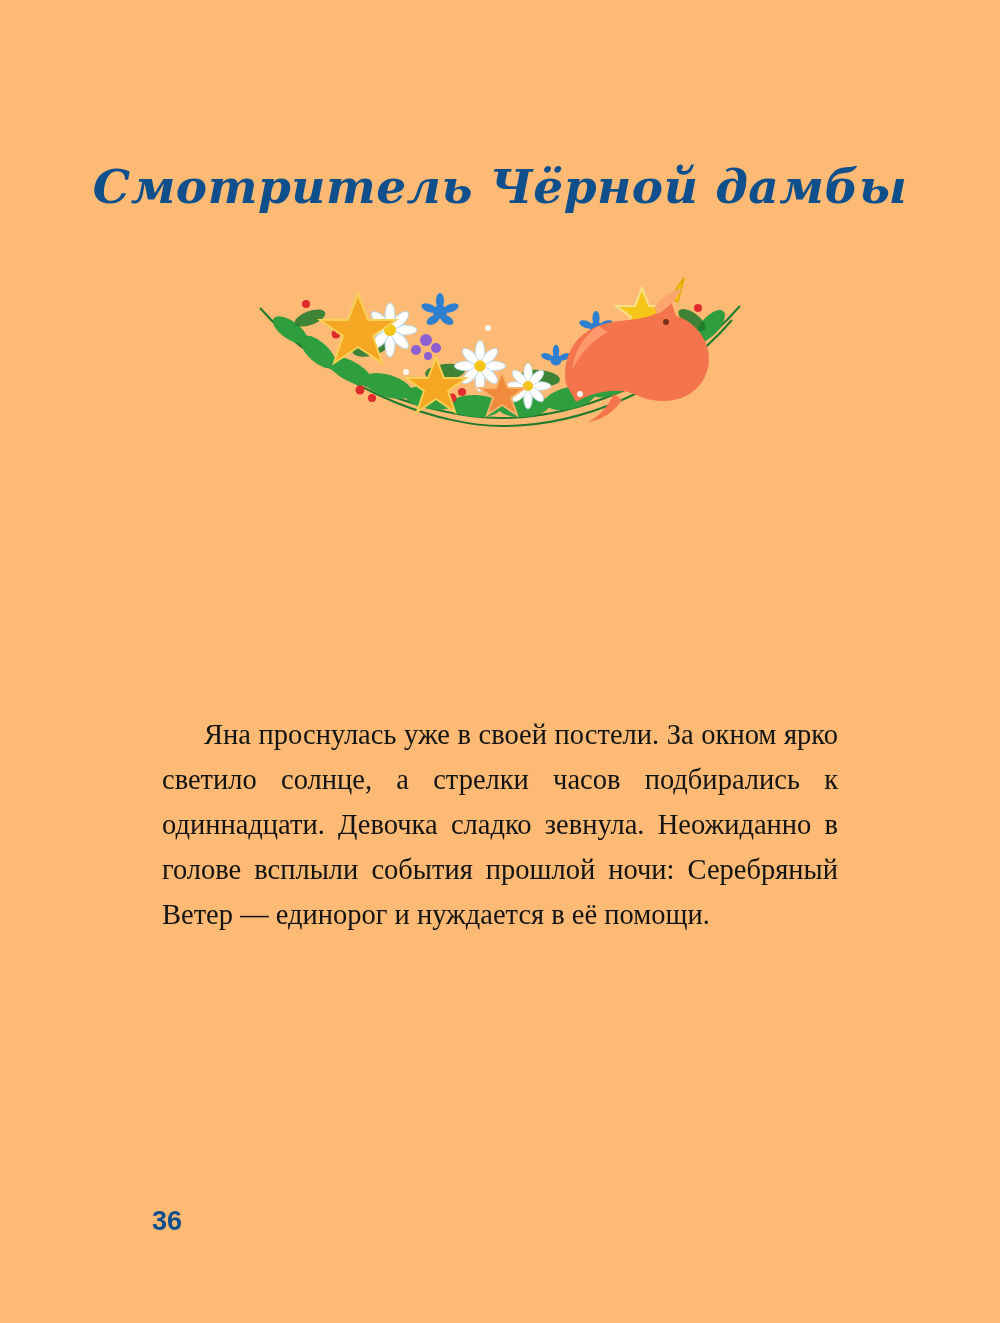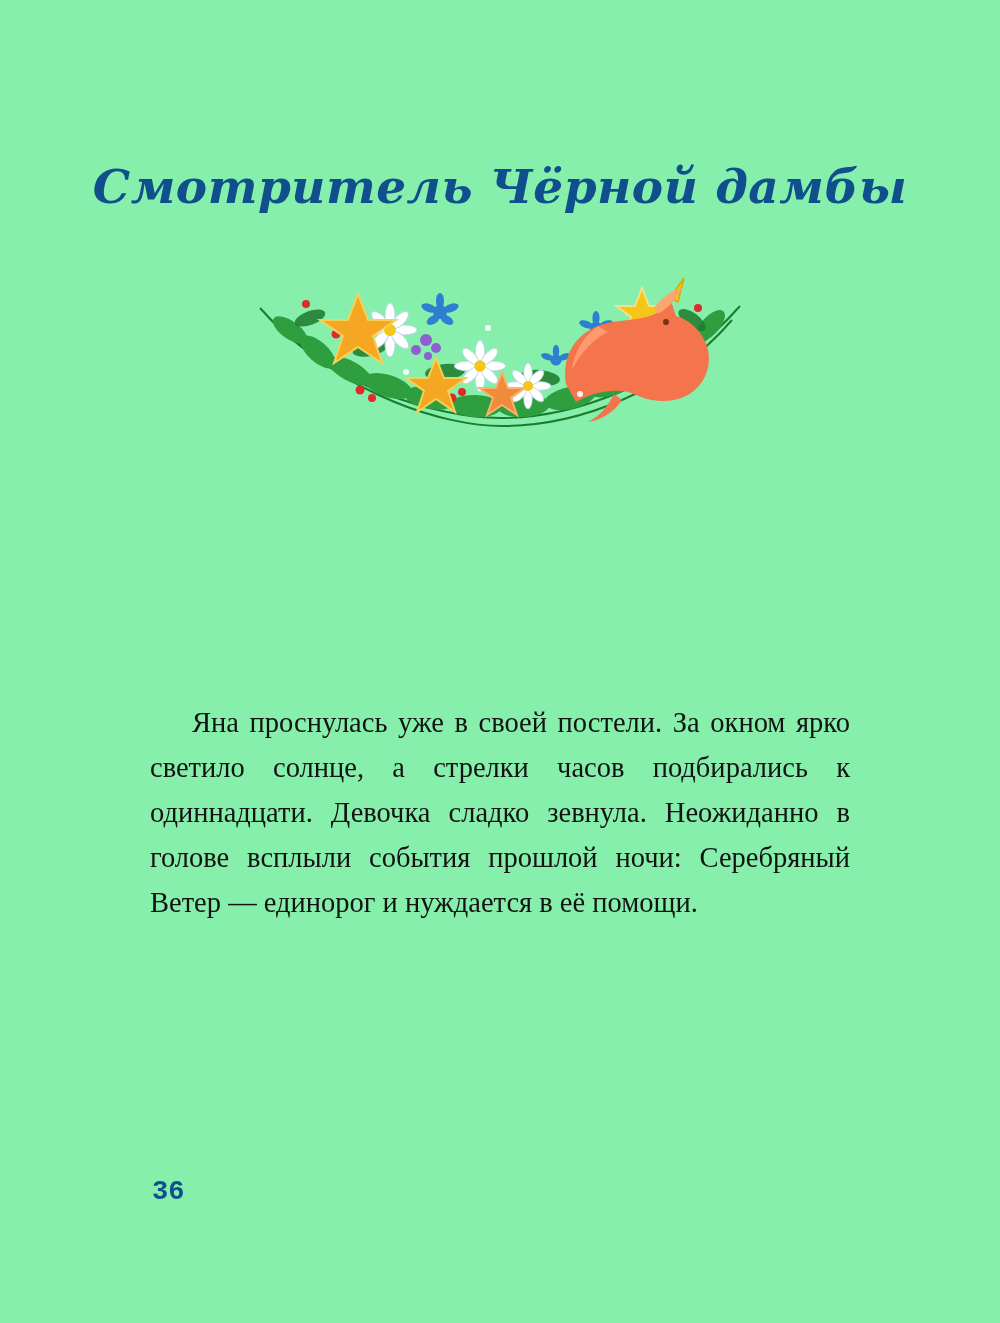--- a/index.html
+++ b/index.html
@@ -12,21 +12,21 @@
     height: 1323px;
     position: relative;
     font-family: "Liberation Serif", serif;
     color: #1a1a1a;
     overflow: hidden;
   }
 
   .page {
     position: absolute;
     inset: 0;
-    background: #86efac;
+    background: #fdba74;
   }
 
   
   .chapter-title {
     position: absolute;
     top: 128px;
     left: 0;
     width: 100%;
     text-align: center;
     font-family: "DejaVu Serif", serif;
@@ -54,37 +54,37 @@
     position: absolute;
     top: 700px;
     left: 150px;
     width: 700px;
     font-family: "Liberation Serif", serif;
     font-size: 28.5px;
     line-height: 45px;
     color: #131313;
   }
   .body-text p {
-    margin: 0;
+    margin: 12px;
     text-align: justify;
     text-justify: inter-word;
   }
   .body-text p.indent { text-indent: 42px; }
   .body-text p.last-line-justify::after {
     content: "";
     display: inline-block;
     width: 100%;
   }
 
   
   .page-number {
     position: absolute;
     left: 152px;
-    top: 1177px;
-    font-family: Liberation Mono, monospace;
+    top: 1206px;
+    font-family: Liberation Sans, sans-serif;
     font-weight: 700;
     font-size: 27px;
     color: #0f4f8c;
   }
 </style>
 </head>
 <body>
 
 <div class="page">
 

